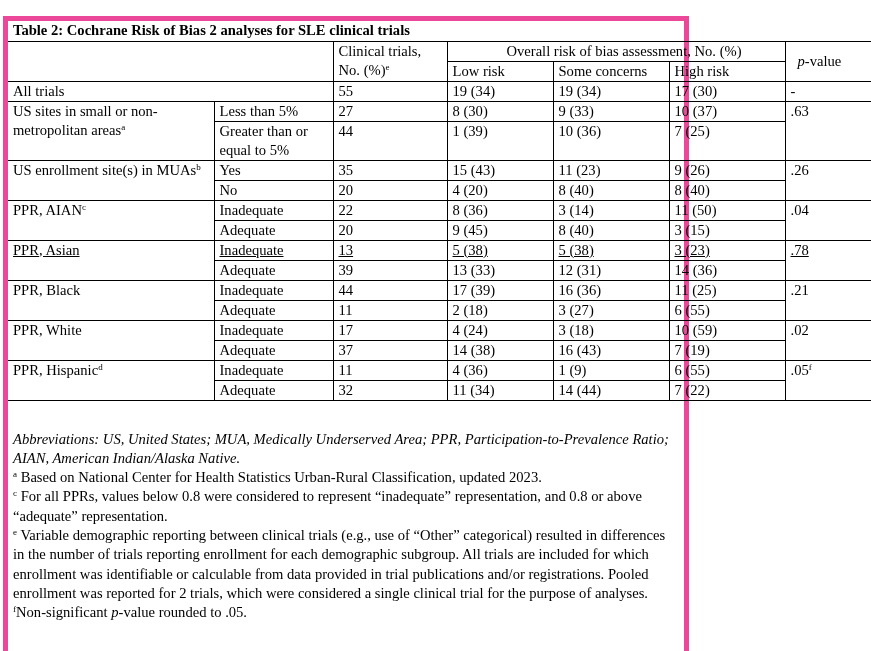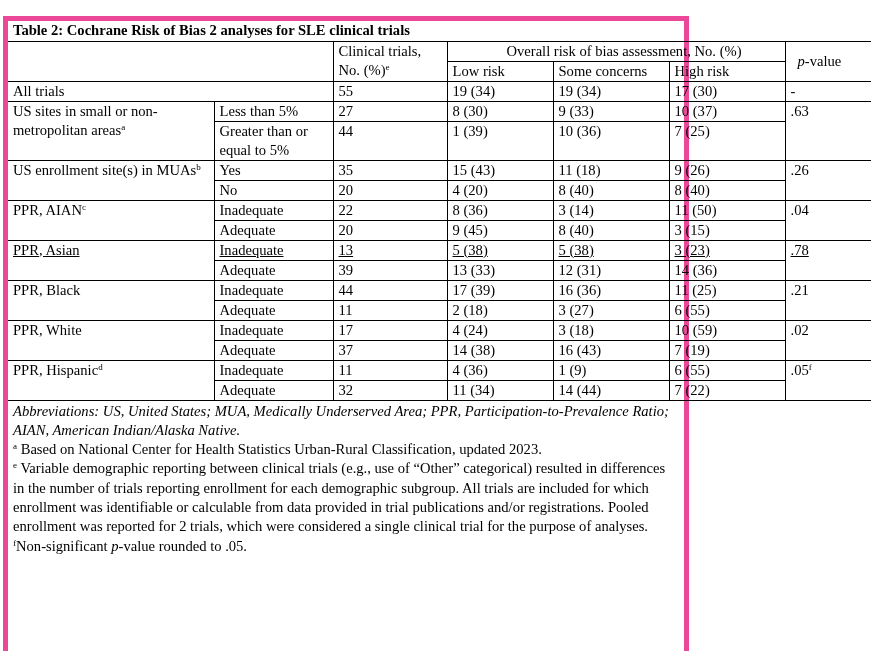--- a/index.html
+++ b/index.html
@@ -10,21 +10,21 @@
   table { border-collapse: collapse; width: 100%; table-layout: fixed; }
   td { border: 1px solid #000; padding: 0 0 0 5px; vertical-align: top; line-height: 19px;
        white-space: nowrap; overflow: hidden; }
   .title { font-weight: bold; height: 19px; border-top: none; border-left: none; border-right: none; }
   td.first { border-left: none; }
   td.last { border-right: none; }
   .center { text-align: center; padding-left: 16px; }
   .wrapcell { white-space: normal; }
   .pval-head { vertical-align: middle; padding-left: 12px; }
   sup { font-size: 9px; line-height: 0; vertical-align: 5px; }
-  .notes { padding: 1px 6px 0 5px; line-height: 19.3px; font-size: 14.6px; }
+  .notes { padding: 1px 6px 0 5px; line-height: 19.3px; font-size: 14.6px; margin-top: 28px; }
   .notes p { margin: 0; }
   .notes .abbr { font-style: italic; }
   i.p { font-style: italic; }
 </style>
 </head>
 <body>
 
 <div class="wrap">
   <table>
     <colgroup>
@@ -73,21 +73,21 @@
           <td>44</td>
           <td>1 (39)</td>
           <td>10 (36)</td>
           <td>7 (25)</td>
         </tr>
         <tr style="height: 20px;">
           <td rowspan="2" class="first wrapcell"><span>US enrollment site(s) in MUAs</span><sup>b</sup></td>
           <td>Yes</td>
           <td>35</td>
           <td>15 (43)</td>
-          <td>11 (18)</td>
+          <td>11 (23)</td>
           <td>9 (26)</td>
           <td rowspan="2" class="last"><span>.26</span><sup></sup></td>
         </tr>
         <tr style="height: 19px;">
           <td>No</td>
           <td>20</td>
           <td>4 (20)</td>
           <td>8 (40)</td>
           <td>8 (40)</td>
         </tr>
@@ -170,17 +170,18 @@
           <td>11 (34)</td>
           <td>14 (44)</td>
           <td>7 (22)</td>
         </tr>
       </tbody>
   </table>
   <div class="notes">
     <p class="abbr">Abbreviations: US, United States; MUA, Medically Underserved Area; PPR, Participation-to-Prevalence Ratio; AIAN, American Indian/Alaska Native.</p>
     <div id="notes-list">
         <p><sup>a</sup> <span>Based on National Center for Health Statistics Urban-Rural Classification, updated 2023.</span></p>
+        <p><sup>c</sup> <span>For all PPRs, values below 0.8 were considered to represent “inadequate” representation, and 0.8 or above “adequate” representation.</span></p>
         <p><sup>e</sup> <span>Variable demographic reporting between clinical trials (e.g., use of “Other” categorical) resulted in differences in the number of trials reporting enrollment for each demographic subgroup. All trials are included for which enrollment was identifiable or calculable from data provided in trial publications and/or registrations. Pooled enrollment was reported for 2 trials, which were considered a single clinical trial for the purpose of analyses.</span></p>
       </div>
     <p><sup>f</sup><span>Non-significant </span><i class="p">p</i><span>-value rounded to .05.</span></p>
   </div>
 </div>
 
 </body></html>

